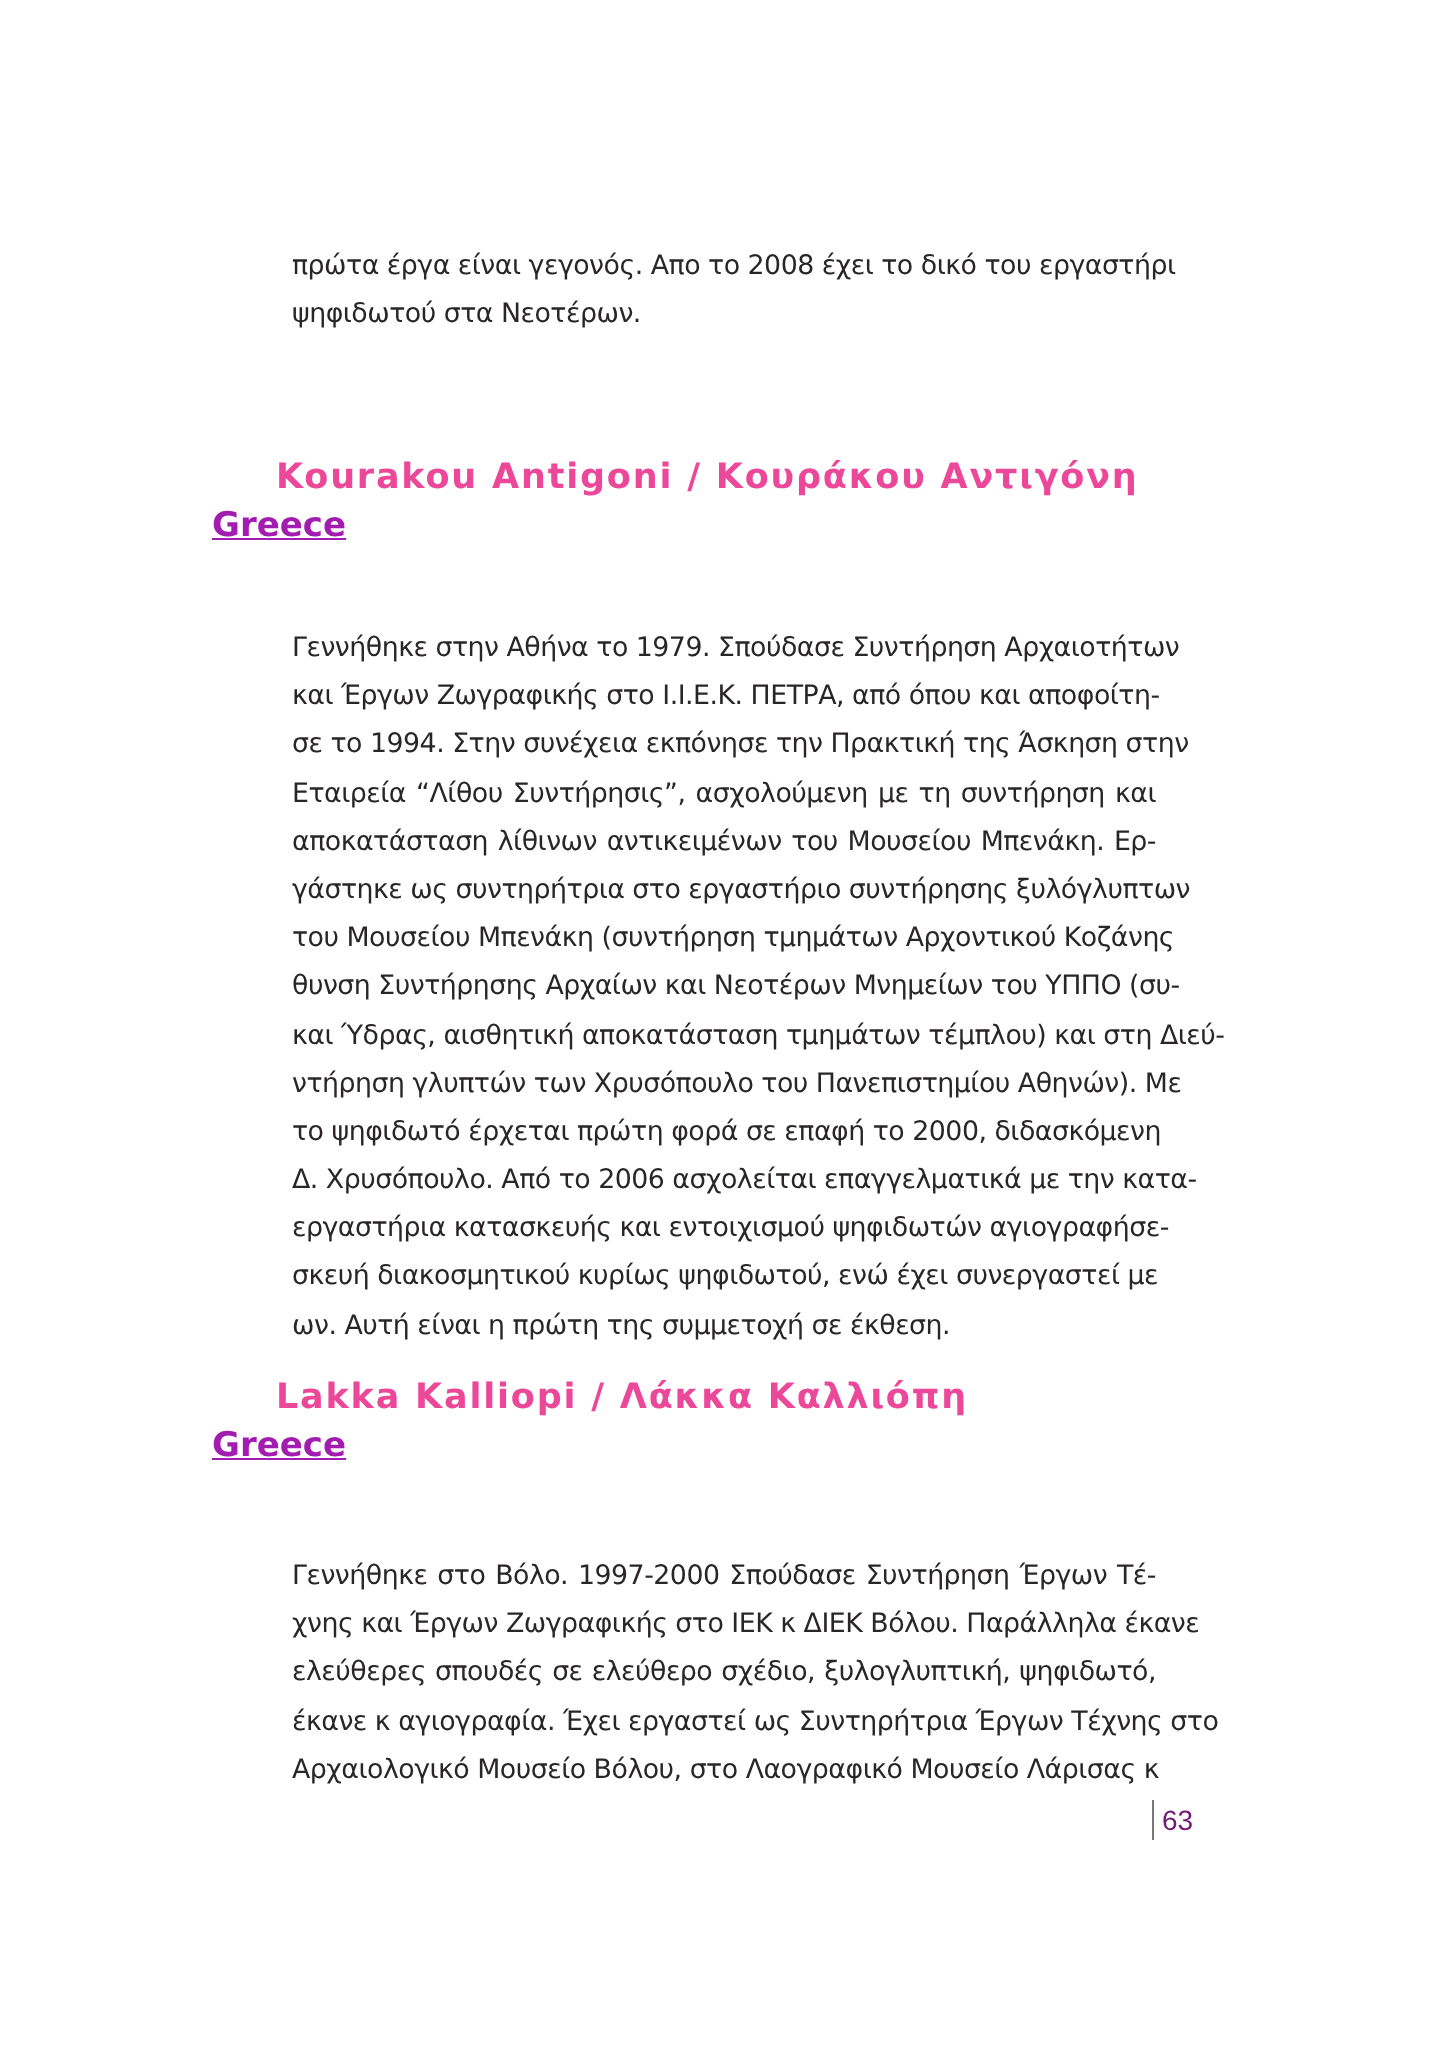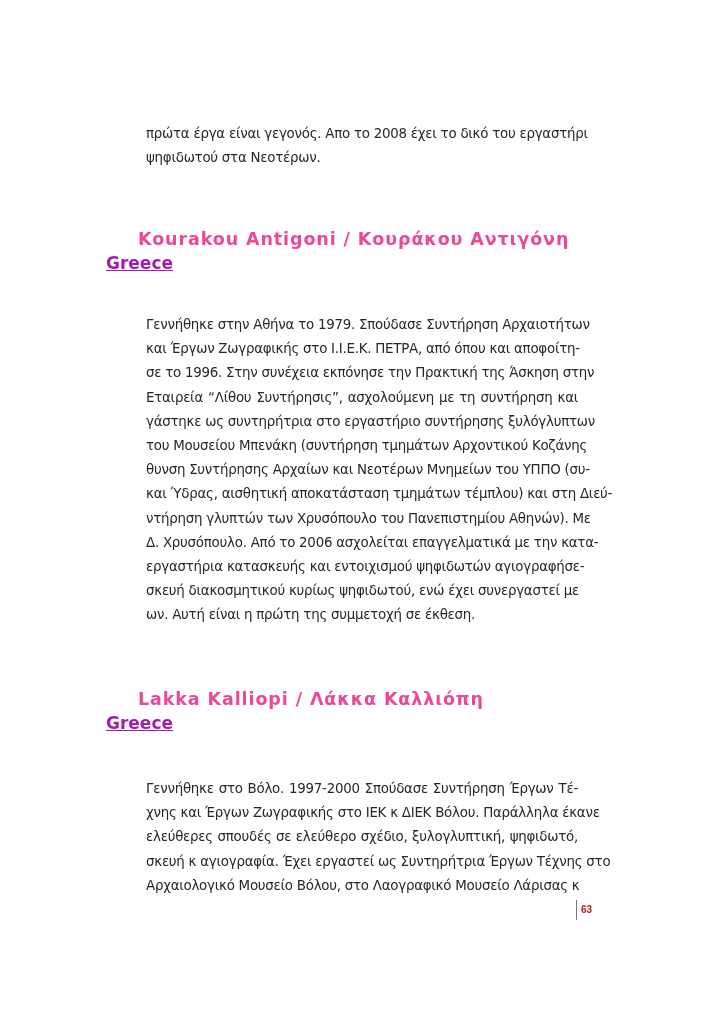--- a/index.html
+++ b/index.html
@@ -59,61 +59,62 @@
       text-decoration: underline;
     }
     .page-number {
       position: absolute;
       left: 576px;
       top: 900px;
       height: 20px;
       border-left: 1.5px solid #777;
       padding-left: 4px;
       font-family: "Liberation Sans Narrow", "Liberation Sans", sans-serif;
-      font-size: 10px;
+      font-size: 14px;
       line-height: 20px;
-      color: #b91c1c;
-      font-weight: bold;
+      color: #701a75;
     }
   </style>
 </head>
 <body>
 
 <div class="page">
 
   <div class="para" style="top:122px;">
     <span class="line">πρώτα έργα είναι γεγονός. Απο το 2008 έχει το δικό του εργαστήρι</span>
     <span class="line last">ψηφιδωτού στα Νεοτέρων.</span>
   </div>
 
   <div class="entry-title" style="top:229px;">Kourakou Antigoni / Κουράκου Αντιγόνη</div>
   <div class="entry-country" style="top:253px;">Greece</div>
 
   <div class="para" style="top:289px;margin-top:24px;">
     <span class="line">Γεννήθηκε στην Αθήνα το 1979. Σπούδασε Συντήρηση Αρχαιοτήτων</span>
     <span class="line">και Έργων Ζωγραφικής στο Ι.Ι.Ε.Κ. ΠΕΤΡΑ, από όπου και αποφοίτη-</span>
-    <span class="line">σε το 1996. Στην συνέχεια εκπόνησε την Πρακτική της Άσκηση στην</span>
+    <span class="line">σε το 1994. Στην συνέχεια εκπόνησε την Πρακτική της Άσκηση στην</span>
     <span class="line">Εταιρεία “Λίθου Συντήρησις”, ασχολούμενη με τη συντήρηση και</span>
+    <span class="line">αποκατάσταση λίθινων αντικειμένων του Μουσείου Μπενάκη. Ερ-</span>
     <span class="line">γάστηκε ως συντηρήτρια στο εργαστήριο συντήρησης ξυλόγλυπτων</span>
     <span class="line">του Μουσείου Μπενάκη (συντήρηση τμημάτων Αρχοντικού Κοζάνης</span>
     <span class="line">θυνση Συντήρησης Αρχαίων και Νεοτέρων Μνημείων του ΥΠΠΟ (συ-</span>
     <span class="line">και Ύδρας, αισθητική αποκατάσταση τμημάτων τέμπλου) και στη Διεύ-</span>
     <span class="line">ντήρηση γλυπτών των Χρυσόπουλο του Πανεπιστημίου Αθηνών). Με</span>
+    <span class="line">το ψηφιδωτό έρχεται πρώτη φορά σε επαφή το 2000, διδασκόμενη</span>
     <span class="line">Δ. Χρυσόπουλο. Από το 2006 ασχολείται επαγγελματικά με την κατα-</span>
     <span class="line">εργαστήρια κατασκευής και εντοιχισμού ψηφιδωτών αγιογραφήσε-</span>
     <span class="line">σκευή διακοσμητικού κυρίως ψηφιδωτού, ενώ έχει συνεργαστεί με</span>
     <span class="line last">ων. Αυτή είναι η πρώτη της συμμετοχή σε έκθεση.</span>
   </div>
 
   <div class="entry-title" style="top:689px;">Lakka Kalliopi / Λάκκα Καλλιόπη</div>
   <div class="entry-country" style="top:713px;">Greece</div>
 
   <div class="para" style="top:749px;margin-top:28px;">
     <span class="line">Γεννήθηκε στο Βόλο. 1997-2000 Σπούδασε Συντήρηση Έργων Τέ-</span>
     <span class="line">χνης και Έργων Ζωγραφικής στο ΙΕΚ κ ΔΙΕΚ Βόλου. Παράλληλα έκανε</span>
     <span class="line">ελεύθερες σπουδές σε ελεύθερο σχέδιο, ξυλογλυπτική, ψηφιδωτό,</span>
-    <span class="line">σκευή κ αγιογραφία. Έχει εργαστεί ως Συντηρήτρια Έργων Τέχνης στο</span>
+    <span class="line">έκανε κ αγιογραφία. Έχει εργαστεί ως Συντηρήτρια Έργων Τέχνης στο</span>
     <span class="line">Αρχαιολογικό Μουσείο Βόλου, στο Λαογραφικό Μουσείο Λάρισας κ</span>
   </div>
 
   <div class="page-number">63</div>
 
 </div>
 
 </body></html>

